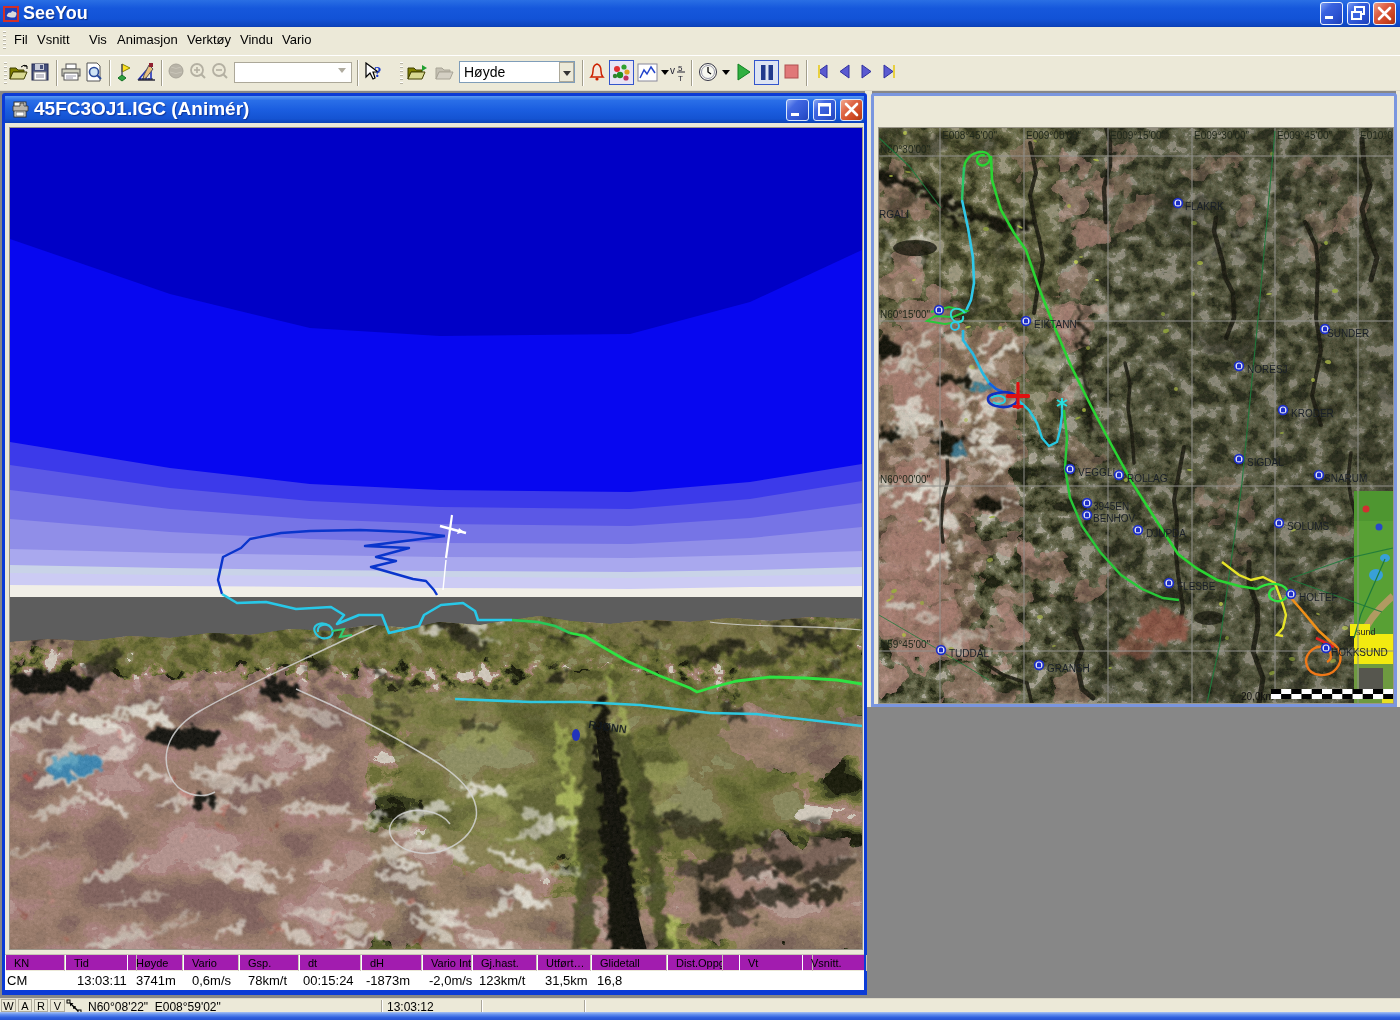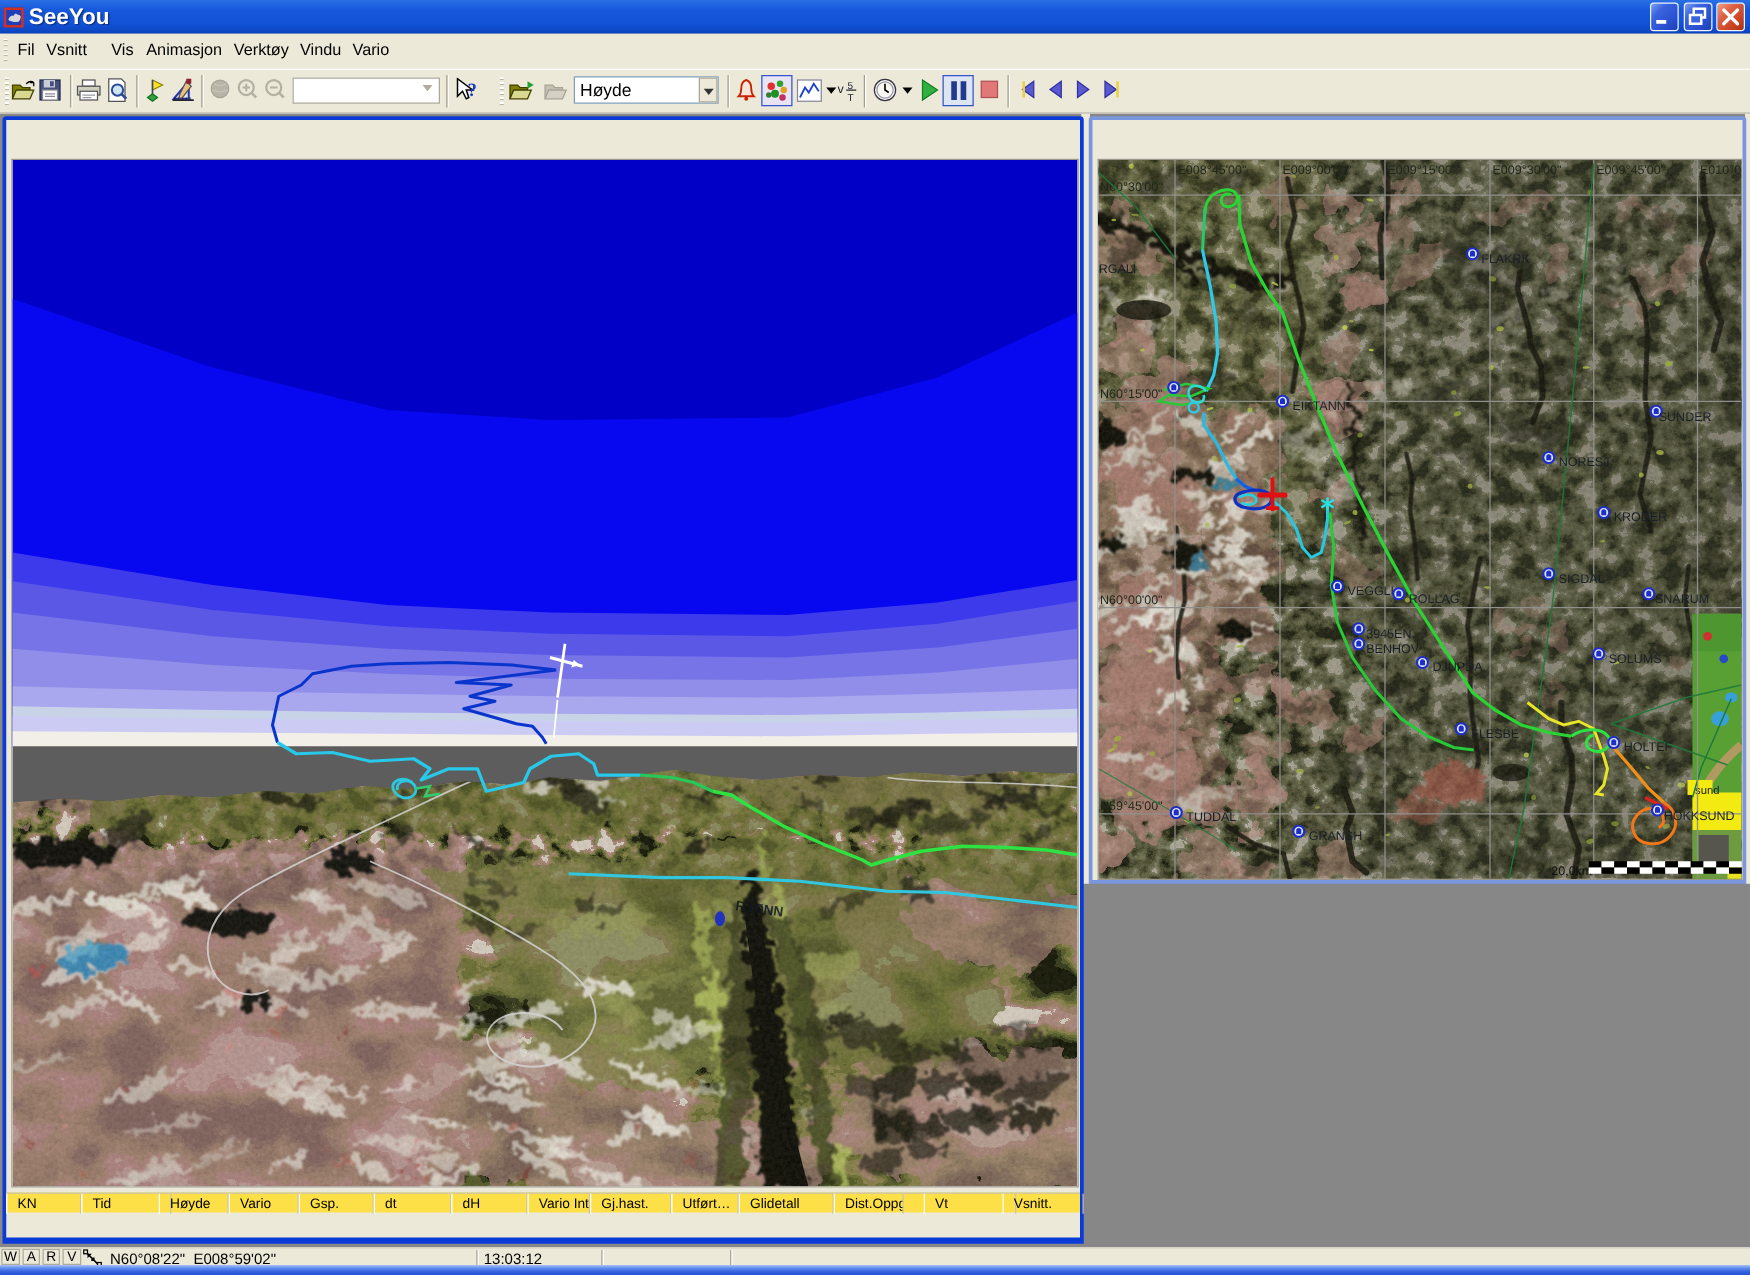--- a/index.html
+++ b/index.html
@@ -210,20 +210,44 @@
         <path d="M4 2 L13 8.5 L4 15 Z" fill="#5a5ad0" stroke="#3030a0"></path>
         <path d="M13 2 l2 0 l0 13 l-2 0 z" fill="#e8d040"></path>
       </svg></div>
   </div>
 <div class="abs" id="mdi">
 <div class="abs" style="left:865px;top:0;width:7px;height:616px;background:#ece9d8"></div>
 <div class="abs" style="left:1396px;top:0;width:4px;height:616px;background:#ece9d8"></div>
 
 <div class="win" id="winL" style="left:2px;top:2px;width:865px;height:902px;
   border:3px solid #0b3bd6;border-bottom:5px solid #0b3bd6;border-radius:3px 3px 0 0;background:#ece9d8">
+ <div class="wtitle" style="height:27px;background:linear-gradient(180deg,#5a9af2 0%,#2a6fe8 16%,#1b5ee0 50%,#1453d2 84%,#0d43b8 100%)">
+   <svg width="17" height="17" viewBox="0 0 17 17" style="position:absolute;left:7px;top:5px">
+     <rect x="2" y="1" width="12" height="15" fill="#f6f6f0" stroke="#333"></rect>
+     <path d="M1 5 L8 5 L8 2 L12 2 L12 5 L16 5 L16 10 L1 10 Z" fill="#b8b4ac" stroke="#333" stroke-width="0.8"></path>
+     <rect x="4" y="11" width="8" height="4" fill="#fff" stroke="#555" stroke-width="0.7"></rect>
+   </svg>
+   <span style="position:absolute;left:29px;top:2px">45FC3OJ1.IGC (Animér)</span>
+   <div class="wbtn" style="left:781px">
+          <svg width="21" height="20" viewBox="0 0 21 20">
+            <rect x="4" y="13" width="8" height="3" fill="#fff"></rect>
+          </svg>
+        </div>
+   <div class="wbtn" style="left:808px">
+          <svg width="21" height="20" viewBox="0 0 21 20">
+            <rect x="5" y="4" width="11" height="11" fill="none" stroke="#fff" stroke-width="2"></rect>
+            <line x1="5" y1="5" x2="16" y2="5" stroke="#fff" stroke-width="3"></line>
+          </svg>
+        </div>
+   <div class="wbtn close" style="left:835px">
+          <svg width="21" height="20" viewBox="0 0 21 20">
+            <path d="M5 4 L16 15 M16 4 L5 15" stroke="#fff" stroke-width="2.6" stroke-linecap="round"></path>
+          </svg>
+        </div>
+ </div>
  <div class="abs" style="left:4px;top:31px;width:854px;height:823px;border:1px solid #9a968a;background:#fff">
    <svg width="852" height="821" viewBox="0 0 852 821" style="display:block">
           <defs>
 <filter id="t3A" x="0" y="0" width="100%" height="100%" color-interpolation-filters="sRGB">
   <feTurbulence type="fractalNoise" baseFrequency="0.06 0.065" numOctaves="4" seed="7"></feTurbulence>
   <feColorMatrix type="matrix" values="1 0 0 0 0  1 0 0 0 0  1 0 0 0 0  0 0 0 0 1"></feColorMatrix>
   <feComponentTransfer>
     <feFuncR type="linear" slope="2.4" intercept="-0.70"></feFuncR>
     <feFuncG type="linear" slope="2.4" intercept="-0.70"></feFuncG>
     <feFuncB type="linear" slope="2.4" intercept="-0.70"></feFuncB>
@@ -557,35 +581,48 @@
           <path d="M322 503 L334 501 L330 509 L342 507" fill="none" stroke="#30cc70" stroke-width="2"></path>
           <path d="M502 492 L528 494 L545 498 L560 505" fill="none" stroke="#28c858" stroke-width="2.6"></path>
           <path d="M560 505 L575 508 L591 518 L617 533 L650 548 L680 560 L687 564 L700 560 L727 553 L760 549 L795 550 L827 552 L852 556" fill="none" stroke="#2ee242" stroke-width="2.8"></path>
           <path d="M445 571 L520 574 L570 574 L630 577 L700 585 L746 586 L800 592 L852 598" fill="none" stroke="#30c8e0" stroke-width="2.6"></path>
           <path d="M442 387 L436 430" stroke="#fff" stroke-width="2.2"></path>
           <path d="M430 398 L456 405" stroke="#fff" stroke-width="2.4"></path>
           <path d="M449 400 l5 4 l-7 2 z" fill="#fff"></path>
           <path d="M436 432 L433 462" stroke="#fff" stroke-width="1.4"></path>
         </svg>
  </div>
- <div class="abs" style="left:0;top:858px;width:859px;height:16px;background:#fde047;font-size:11px;color:#000;border-top:1px solid #c8c4b4">
+ <div class="abs" style="left:0;top:858px;width:859px;height:16px;background:#a21caf;font-size:11px;color:#000;border-top:1px solid #c8c4b4">
         <div style="position:absolute;left:0px;top:0;width:60px;height:16px;border-right:1px solid #c8c4b4;border-left:1px solid #fff;padding:2px 0 0 8px;overflow:hidden;white-space:nowrap">KN</div>
         <div style="position:absolute;left:60px;top:0;width:72px;height:16px;border-right:1px solid #c8c4b4;border-left:1px solid #fff;padding:2px 0 0 8px;overflow:hidden;white-space:nowrap">Tid</div>
         <div style="position:absolute;left:122px;top:0;width:56px;height:16px;border-right:1px solid #c8c4b4;border-left:1px solid #fff;padding:2px 0 0 8px;overflow:hidden;white-space:nowrap">Høyde</div>
         <div style="position:absolute;left:178px;top:0;width:56px;height:16px;border-right:1px solid #c8c4b4;border-left:1px solid #fff;padding:2px 0 0 8px;overflow:hidden;white-space:nowrap">Vario</div>
         <div style="position:absolute;left:234px;top:0;width:60px;height:16px;border-right:1px solid #c8c4b4;border-left:1px solid #fff;padding:2px 0 0 8px;overflow:hidden;white-space:nowrap">Gsp.</div>
         <div style="position:absolute;left:294px;top:0;width:62px;height:16px;border-right:1px solid #c8c4b4;border-left:1px solid #fff;padding:2px 0 0 8px;overflow:hidden;white-space:nowrap">dt</div>
         <div style="position:absolute;left:356px;top:0;width:61px;height:16px;border-right:1px solid #c8c4b4;border-left:1px solid #fff;padding:2px 0 0 8px;overflow:hidden;white-space:nowrap">dH</div>
         <div style="position:absolute;left:417px;top:0;width:50px;height:16px;border-right:1px solid #c8c4b4;border-left:1px solid #fff;padding:2px 0 0 8px;overflow:hidden;white-space:nowrap">Vario Int.</div>
         <div style="position:absolute;left:467px;top:0;width:65px;height:16px;border-right:1px solid #c8c4b4;border-left:1px solid #fff;padding:2px 0 0 8px;overflow:hidden;white-space:nowrap">Gj.hast.</div>
         <div style="position:absolute;left:532px;top:0;width:54px;height:16px;border-right:1px solid #c8c4b4;border-left:1px solid #fff;padding:2px 0 0 8px;overflow:hidden;white-space:nowrap">Utført…</div>
         <div style="position:absolute;left:586px;top:0;width:76px;height:16px;border-right:1px solid #c8c4b4;border-left:1px solid #fff;padding:2px 0 0 8px;overflow:hidden;white-space:nowrap">Glidetall</div>
         <div style="position:absolute;left:662px;top:0;width:56px;height:16px;border-right:1px solid #c8c4b4;border-left:1px solid #fff;padding:2px 0 0 8px;overflow:hidden;white-space:nowrap">Dist.Oppg…</div>
         <div style="position:absolute;left:734px;top:0;width:74px;height:16px;border-right:1px solid #c8c4b4;border-left:1px solid #fff;padding:2px 0 0 8px;overflow:hidden;white-space:nowrap">Vt</div>
         <div style="position:absolute;left:797px;top:0;width:65px;height:16px;border-right:1px solid #c8c4b4;border-left:1px solid #fff;padding:2px 0 0 8px;overflow:hidden;white-space:nowrap">Vsnitt.</div>
+      </div>
+ <div class="abs" style="left:0;top:875px;width:859px;height:19px;background:#fff;font-size:13px;color:#000">
+        <span style="position:absolute;left:2px;top:2px">CM</span>
+        <span style="position:absolute;left:72px;top:2px">13:03:11</span>
+        <span style="position:absolute;left:131px;top:2px">3741m</span>
+        <span style="position:absolute;left:187px;top:2px">0,6m/s</span>
+        <span style="position:absolute;left:243px;top:2px">78km/t</span>
+        <span style="position:absolute;left:298px;top:2px">00:15:24</span>
+        <span style="position:absolute;left:361px;top:2px">-1873m</span>
+        <span style="position:absolute;left:424px;top:2px">-2,0m/s</span>
+        <span style="position:absolute;left:474px;top:2px">123km/t</span>
+        <span style="position:absolute;left:540px;top:2px">31,5km</span>
+        <span style="position:absolute;left:592px;top:2px">16,8</span>
       </div>
 </div>
 
 <div class="win" id="winR" style="left:871px;top:2px;width:526px;height:614px;
   border:3px solid #7a96df;border-radius:3px 3px 0 0;background:#ece9d8">
  <div class="abs" style="left:4px;top:31px;width:516px;height:577px;border:1px solid #9a968a;background:#fff">
    <svg width="514" height="575" viewBox="0 0 514 575" style="display:block">
           <defs>
 <filter id="tmA" x="0" y="0" width="100%" height="100%" color-interpolation-filters="sRGB">
   <feTurbulence type="fractalNoise" baseFrequency="0.06 0.065" numOctaves="4" seed="31"></feTurbulence>

